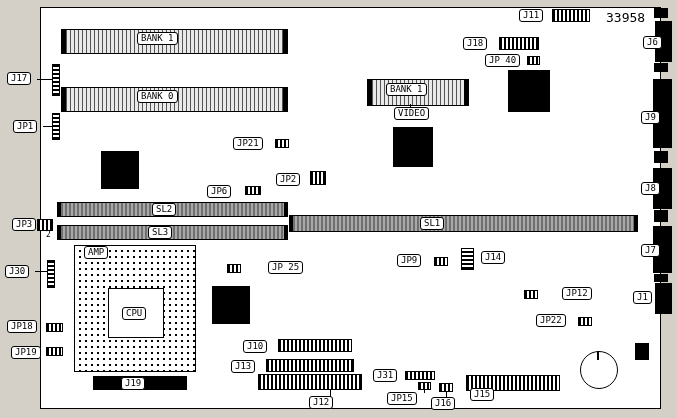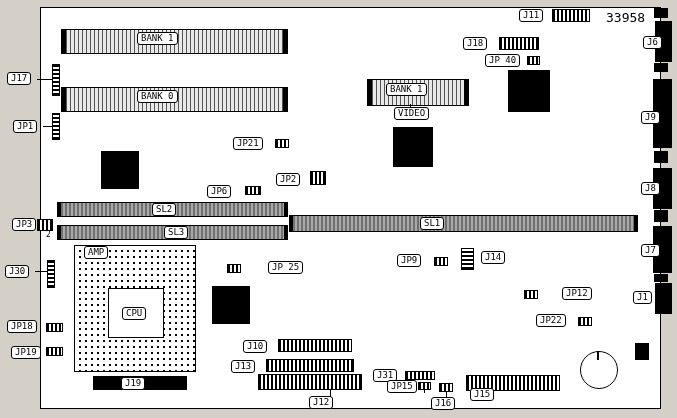--- a/index.html
+++ b/index.html
@@ -53,21 +53,21 @@
   <div class="label" style="left:394px;top:107px">VIDEO</div>
 
   <div class="chip" style="left:508px;top:70px;width:42px;height:42px"></div>
   <div class="chip" style="left:393px;top:127px;width:40px;height:40px"></div>
   <div class="chip" style="left:101px;top:151px;width:38px;height:38px"></div>
   <div class="chip" style="left:212px;top:286px;width:38px;height:38px"></div>
 
   <div class="slot" style="left:57px;top:202px;width:231px;height:15px"></div>
   <div class="label" style="left:152px;top:203px">SL2</div>
   <div class="slot" style="left:57px;top:225px;width:231px;height:15px"></div>
-  <div class="label" style="left:164px;top:226px">SL3</div>
+  <div class="label" style="left:148px;top:226px">SL3</div>
   <div class="text" style="left:46px;top:230px;font-size:8px">2</div>
   <div class="slot" style="left:289px;top:215px;width:349px;height:17px"></div>
   <div class="label" style="left:420px;top:217px">SL1</div>
 
   <div class="socket" style="left:74px;top:245px;width:122px;height:127px"></div>
   <div class="label" style="left:84px;top:246px">AMP</div>
   <div class="socket-inner" style="left:108px;top:288px;width:56px;height:50px"></div>
   <div class="label" style="left:122px;top:307px">CPU</div>
 
   <div class="bar" style="left:93px;top:376px;width:94px;height:14px"></div>
@@ -117,21 +117,21 @@
   <div class="hdrh" style="left:278px;top:339px;width:74px;height:13px"></div>
   <div class="label" style="left:231px;top:360px">J13</div>
   <div class="hdrh" style="left:266px;top:359px;width:88px;height:13px"></div>
   <div class="hdrh" style="left:258px;top:374px;width:104px;height:16px"></div>
   <div class="line" style="left:330px;top:390px;width:1px;height:7px"></div>
   <div class="label" style="left:309px;top:396px">J12</div>
   <div class="label" style="left:373px;top:369px">J31</div>
   <div class="hdrh" style="left:405px;top:371px;width:30px;height:9px"></div>
   <div class="hdrh" style="left:418px;top:382px;width:13px;height:8px"></div>
   <div class="line" style="left:424px;top:389px;width:1px;height:4px"></div>
-  <div class="label" style="left:387px;top:380px">JP15</div>
+  <div class="label" style="left:387px;top:392px">JP15</div>
   <div class="hdrh" style="left:439px;top:383px;width:14px;height:9px"></div>
   <div class="line" style="left:446px;top:391px;width:1px;height:7px"></div>
   <div class="label" style="left:431px;top:397px">J16</div>
   <div class="hdrh" style="left:466px;top:375px;width:94px;height:16px"></div>
   <div class="label" style="left:470px;top:388px">J15</div>
 
   <div class="battery" style="left:580px;top:351px"></div>
   <div class="line" style="left:597px;top:351px;width:2px;height:9px"></div>
   <div class="chip" style="left:635px;top:343px;width:14px;height:17px"></div>
 

